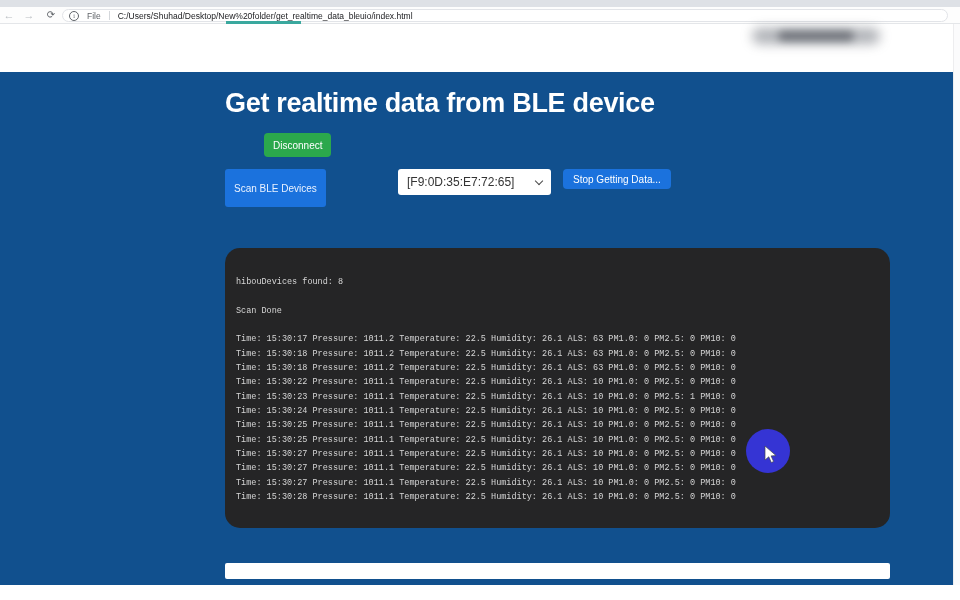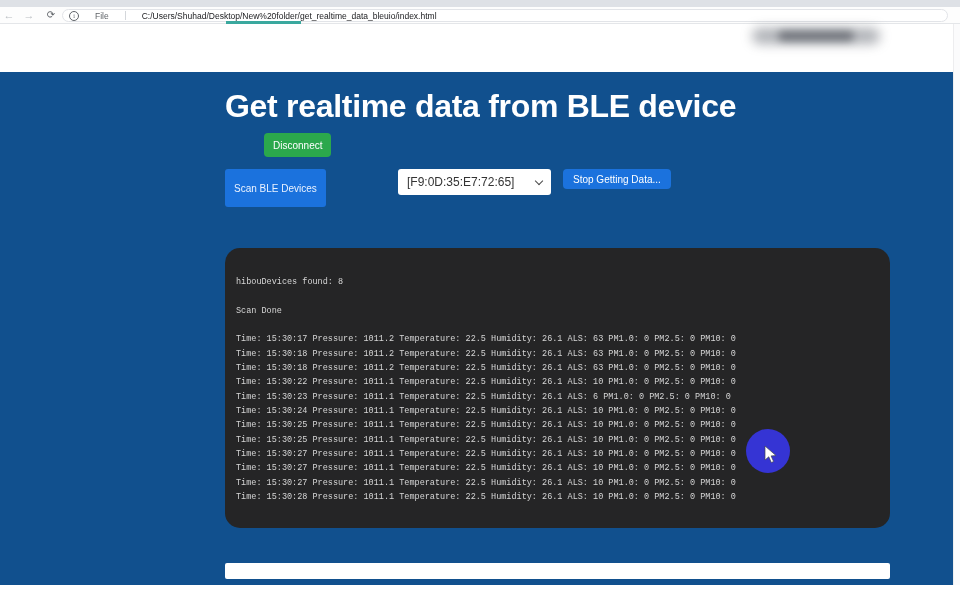--- a/index.html
+++ b/index.html
@@ -10,38 +10,38 @@
   }
   
   .tab-strip{position:absolute;left:0;top:0;width:960px;height:7px;background:var(--chrome_strip,#dee1e6);}
   .toolbar{position:absolute;left:0;top:7px;width:960px;height:17px;background:#fdfdfd;border-bottom:1px solid #e4e6e9;box-sizing:border-box;}
   .nav-icon{position:absolute;top:0;height:16px;line-height:16px;font-size:11px;color:#b9bdc2;text-align:center;width:14px;cursor:pointer;}
   .nav-icon.reload{color:#5f6368;font-size:10px;}
   .nav-back{left:2px;} .nav-fwd{left:22px;} .nav-reload{left:44px;}
   .address-bar{
     position:absolute;left:62px;top:2px;width:886px;height:13px;background:#ffffff;
     border:1px solid #e2e4e8;border-radius:7px;display:flex;align-items:center;
-    padding:0 6px;gap:16px;box-sizing:border-box;font-size:8.5px;color:#3c4043;
+    padding:0 6px;gap:8px;box-sizing:border-box;font-size:8.5px;color:#3c4043;
   }
   .info-circle{
     flex:0 0 auto;width:8px;height:8px;border:1px solid #5f6368;border-radius:50%;
     font-size:6px;line-height:8px;text-align:center;color:#5f6368;font-family:"Liberation Serif",serif;
   }
   .scheme-label{color:#5f6368;}
   .addr-sep{width:1px;height:9px;background:#d4d7db;flex:0 0 auto;}
   .url-text{color:#202124;white-space:nowrap;overflow:hidden;}
   .url-underline{position:absolute;left:226px;top:21px;width:75px;height:3px;background:var(--url_underline,#3aa89e);z-index:6;}
   .white-band{position:absolute;left:0;top:24px;width:960px;height:48px;background:#ffffff;}
   .smudge{position:absolute;border-radius:10px;filter:blur(6px);}
   .smudge-outer{left:752px;top:28px;width:128px;height:16px;background:#6e737c;opacity:.55;}
   .smudge-inner{left:778px;top:31px;width:76px;height:10px;background:#3d414a;opacity:.6;filter:blur(4px);}
   .scrollbar{position:absolute;left:953px;top:24px;width:7px;height:576px;background:#fbfbfc;border-left:1px solid #ededef;box-sizing:border-box;cursor:pointer;}
   
   .page{position:absolute;left:0;top:72px;width:953px;height:513px;background:var(--page_bg,#11508e);}
-  .page-title{position:absolute;left:225px;top:16px;font-size:32px;font-weight:700;letter-spacing:-0.3px;color:#ffffff;}
+  .page-title{position:absolute;left:225px;top:16px;font-size:27px;font-weight:700;letter-spacing:-0.3px;color:#ffffff;}
   .btn{
     position:absolute;display:inline-flex;align-items:center;justify-content:center;
     border:none;border-radius:4px;color:#fff;font-size:10px;font-family:inherit;cursor:pointer;white-space:nowrap;
   }
   .btn-disconnect{left:225px;top:61px;height:24px;padding:0 9px;background:var(--button_green,#2ba84c);margin-left:39px;}
   .btn-scan{left:225px;top:97px;height:38px;padding:0 9px;background:var(--button_blue,#1b72dd);border-radius:3px;color:#eaf2ff;}
   .btn-stop{left:563px;top:97px;height:20px;padding:0 10px;background:var(--button_blue,#1b72dd);}
   .device-select{
     position:absolute;left:398px;top:97px;width:153px;height:26px;background:#ffffff;border-radius:3px;
     display:flex;align-items:center;justify-content:space-between;padding:0 9px;box-sizing:border-box;
@@ -102,21 +102,21 @@
   <div class="console">
     <div>
         <div class="console-line">hibouDevices found: 8</div>
         <div class="console-line">&nbsp;</div>
         <div class="console-line">Scan Done</div>
         <div class="console-line">&nbsp;</div>
         <div class="console-line">Time: 15:30:17 Pressure: 1011.2 Temperature: 22.5 Humidity: 26.1 ALS: 63 PM1.0: 0 PM2.5: 0 PM10: 0</div>
         <div class="console-line">Time: 15:30:18 Pressure: 1011.2 Temperature: 22.5 Humidity: 26.1 ALS: 63 PM1.0: 0 PM2.5: 0 PM10: 0</div>
         <div class="console-line">Time: 15:30:18 Pressure: 1011.2 Temperature: 22.5 Humidity: 26.1 ALS: 63 PM1.0: 0 PM2.5: 0 PM10: 0</div>
         <div class="console-line">Time: 15:30:22 Pressure: 1011.1 Temperature: 22.5 Humidity: 26.1 ALS: 10 PM1.0: 0 PM2.5: 0 PM10: 0</div>
-        <div class="console-line">Time: 15:30:23 Pressure: 1011.1 Temperature: 22.5 Humidity: 26.1 ALS: 6 PM1.0: 0 PM2.5: 0 PM10: 0</div>
+        <div class="console-line">Time: 15:30:23 Pressure: 1011.1 Temperature: 22.5 Humidity: 26.1 ALS: 10 PM1.0: 0 PM2.5: 1 PM10: 0</div>
         <div class="console-line">Time: 15:30:24 Pressure: 1011.1 Temperature: 22.5 Humidity: 26.1 ALS: 10 PM1.0: 0 PM2.5: 0 PM10: 0</div>
         <div class="console-line">Time: 15:30:25 Pressure: 1011.1 Temperature: 22.5 Humidity: 26.1 ALS: 10 PM1.0: 0 PM2.5: 0 PM10: 0</div>
         <div class="console-line">Time: 15:30:25 Pressure: 1011.1 Temperature: 22.5 Humidity: 26.1 ALS: 10 PM1.0: 0 PM2.5: 0 PM10: 0</div>
         <div class="console-line">Time: 15:30:27 Pressure: 1011.1 Temperature: 22.5 Humidity: 26.1 ALS: 10 PM1.0: 0 PM2.5: 0 PM10: 0</div>
         <div class="console-line">Time: 15:30:27 Pressure: 1011.1 Temperature: 22.5 Humidity: 26.1 ALS: 10 PM1.0: 0 PM2.5: 0 PM10: 0</div>
         <div class="console-line">Time: 15:30:27 Pressure: 1011.1 Temperature: 22.5 Humidity: 26.1 ALS: 10 PM1.0: 0 PM2.5: 0 PM10: 0</div>
         <div class="console-line">Time: 15:30:28 Pressure: 1011.1 Temperature: 22.5 Humidity: 26.1 ALS: 10 PM1.0: 0 PM2.5: 0 PM10: 0</div>
       </div>
   </div>
 

